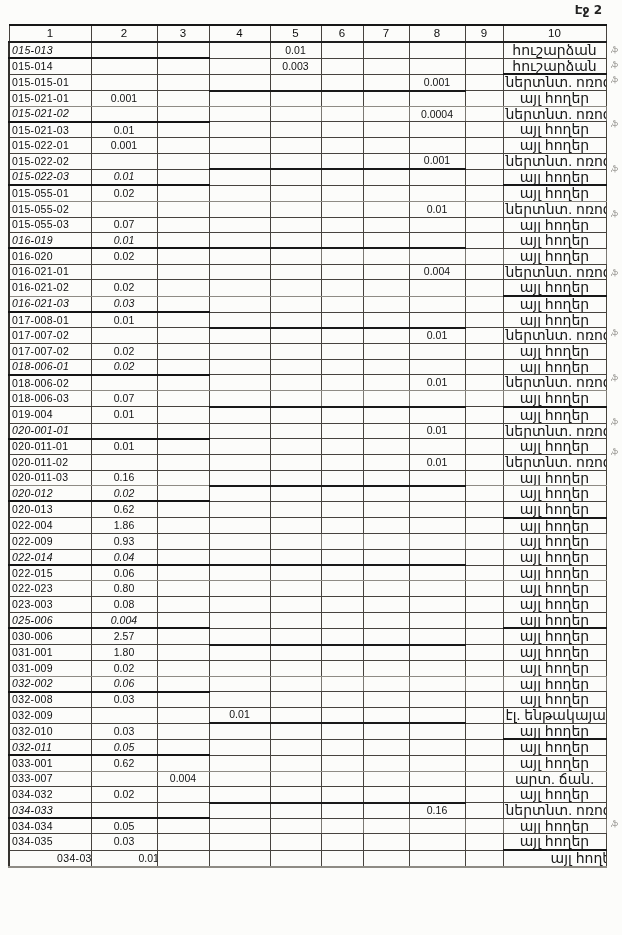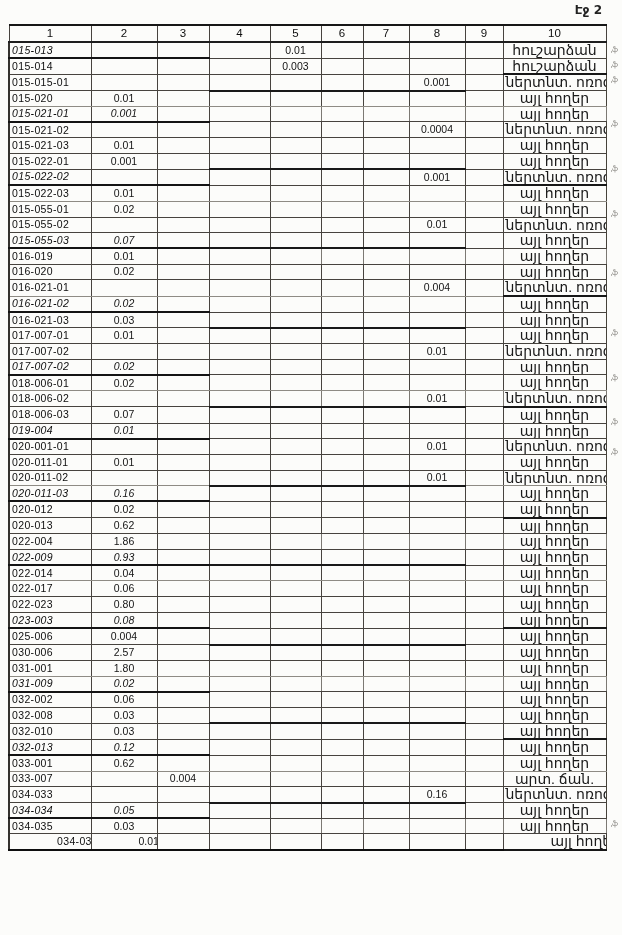--- a/index.html
+++ b/index.html
@@ -145,32 +145,20 @@
           <td class="c3"></td>
           <td class="c4"></td>
           <td class="c5"></td>
           <td class="c6"></td>
           <td class="c7"></td>
           <td class="c8">0.001</td>
           <td class="c9"></td>
           <td class="c10">ներտնտ. ոռոգ. ցանց</td>
         </tr>
         <tr>
-          <td class="c1">015-020</td>
-          <td class="c2">0.01</td>
-          <td class="c3"></td>
-          <td class="c4"></td>
-          <td class="c5"></td>
-          <td class="c6"></td>
-          <td class="c7"></td>
-          <td class="c8"></td>
-          <td class="c9"></td>
-          <td class="c10">այլ հողեր</td>
-        </tr>
-        <tr>
           <td class="c1">015-021-01</td>
           <td class="c2">0.001</td>
           <td class="c3"></td>
           <td class="c4"></td>
           <td class="c5"></td>
           <td class="c6"></td>
           <td class="c7"></td>
           <td class="c8"></td>
           <td class="c9"></td>
           <td class="c10">այլ հողեր</td>
@@ -325,21 +313,21 @@
           <td class="c3"></td>
           <td class="c4"></td>
           <td class="c5"></td>
           <td class="c6"></td>
           <td class="c7"></td>
           <td class="c8"></td>
           <td class="c9"></td>
           <td class="c10">այլ հողեր</td>
         </tr>
         <tr>
-          <td class="c1">017-007-01</td>
+          <td class="c1">017-008-01</td>
           <td class="c2">0.01</td>
           <td class="c3"></td>
           <td class="c4"></td>
           <td class="c5"></td>
           <td class="c6"></td>
           <td class="c7"></td>
           <td class="c8"></td>
           <td class="c9"></td>
           <td class="c10">այլ հողեր</td>
         </tr>
@@ -517,21 +505,21 @@
           <td class="c3"></td>
           <td class="c4"></td>
           <td class="c5"></td>
           <td class="c6"></td>
           <td class="c7"></td>
           <td class="c8"></td>
           <td class="c9"></td>
           <td class="c10">այլ հողեր</td>
         </tr>
         <tr>
-          <td class="c1">022-017</td>
+          <td class="c1">022-015</td>
           <td class="c2">0.06</td>
           <td class="c3"></td>
           <td class="c4"></td>
           <td class="c5"></td>
           <td class="c6"></td>
           <td class="c7"></td>
           <td class="c8"></td>
           <td class="c9"></td>
           <td class="c10">այլ հողեր</td>
         </tr>
@@ -625,34 +613,46 @@
           <td class="c3"></td>
           <td class="c4"></td>
           <td class="c5"></td>
           <td class="c6"></td>
           <td class="c7"></td>
           <td class="c8"></td>
           <td class="c9"></td>
           <td class="c10">այլ հողեր</td>
         </tr>
         <tr>
+          <td class="c1">032-009</td>
+          <td class="c2"></td>
+          <td class="c3"></td>
+          <td class="c4">0.01</td>
+          <td class="c5"></td>
+          <td class="c6"></td>
+          <td class="c7"></td>
+          <td class="c8"></td>
+          <td class="c9"></td>
+          <td class="c10">էլ. ենթակայան</td>
+        </tr>
+        <tr>
           <td class="c1">032-010</td>
           <td class="c2">0.03</td>
           <td class="c3"></td>
           <td class="c4"></td>
           <td class="c5"></td>
           <td class="c6"></td>
           <td class="c7"></td>
           <td class="c8"></td>
           <td class="c9"></td>
           <td class="c10">այլ հողեր</td>
         </tr>
         <tr>
-          <td class="c1">032-013</td>
-          <td class="c2">0.12</td>
+          <td class="c1">032-011</td>
+          <td class="c2">0.05</td>
           <td class="c3"></td>
           <td class="c4"></td>
           <td class="c5"></td>
           <td class="c6"></td>
           <td class="c7"></td>
           <td class="c8"></td>
           <td class="c9"></td>
           <td class="c10">այլ հողեր</td>
         </tr>
         <tr>
@@ -671,20 +671,32 @@
           <td class="c1">033-007</td>
           <td class="c2"></td>
           <td class="c3">0.004</td>
           <td class="c4"></td>
           <td class="c5"></td>
           <td class="c6"></td>
           <td class="c7"></td>
           <td class="c8"></td>
           <td class="c9"></td>
           <td class="c10">արտ. ճան.</td>
+        </tr>
+        <tr>
+          <td class="c1">034-032</td>
+          <td class="c2">0.02</td>
+          <td class="c3"></td>
+          <td class="c4"></td>
+          <td class="c5"></td>
+          <td class="c6"></td>
+          <td class="c7"></td>
+          <td class="c8"></td>
+          <td class="c9"></td>
+          <td class="c10">այլ հողեր</td>
         </tr>
         <tr>
           <td class="c1">034-033</td>
           <td class="c2"></td>
           <td class="c3"></td>
           <td class="c4"></td>
           <td class="c5"></td>
           <td class="c6"></td>
           <td class="c7"></td>
           <td class="c8">0.16</td>

